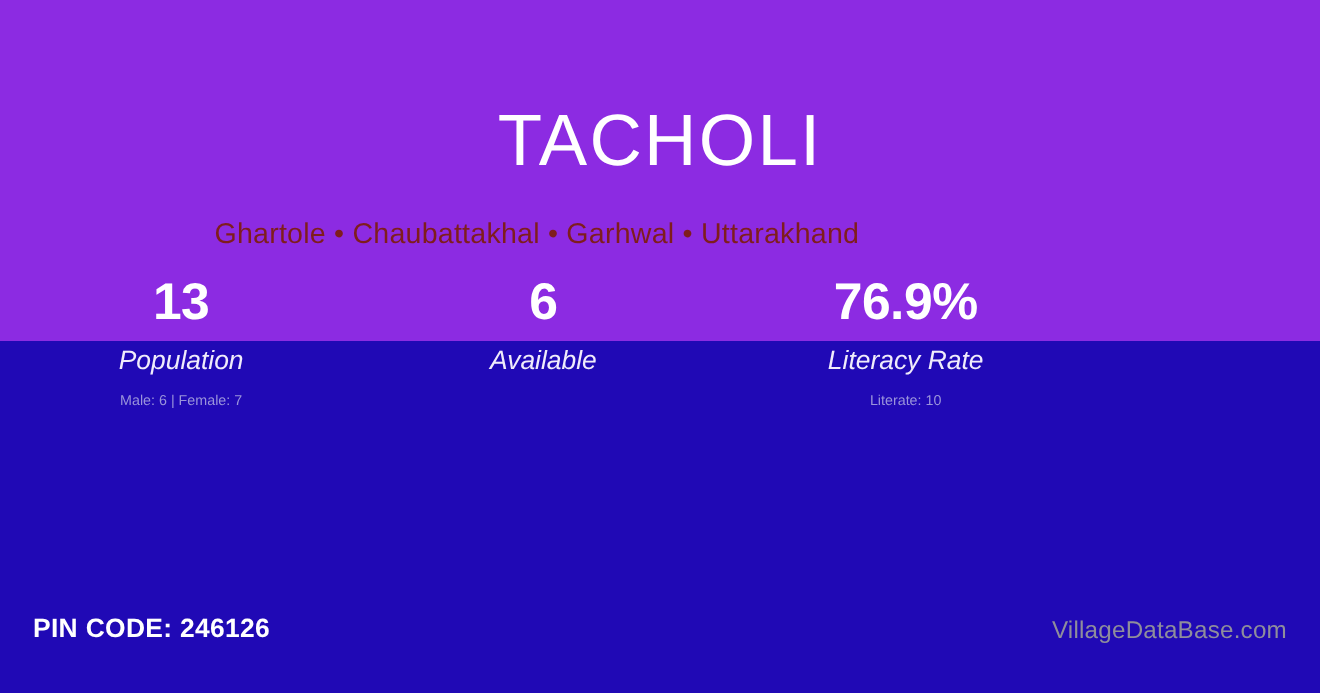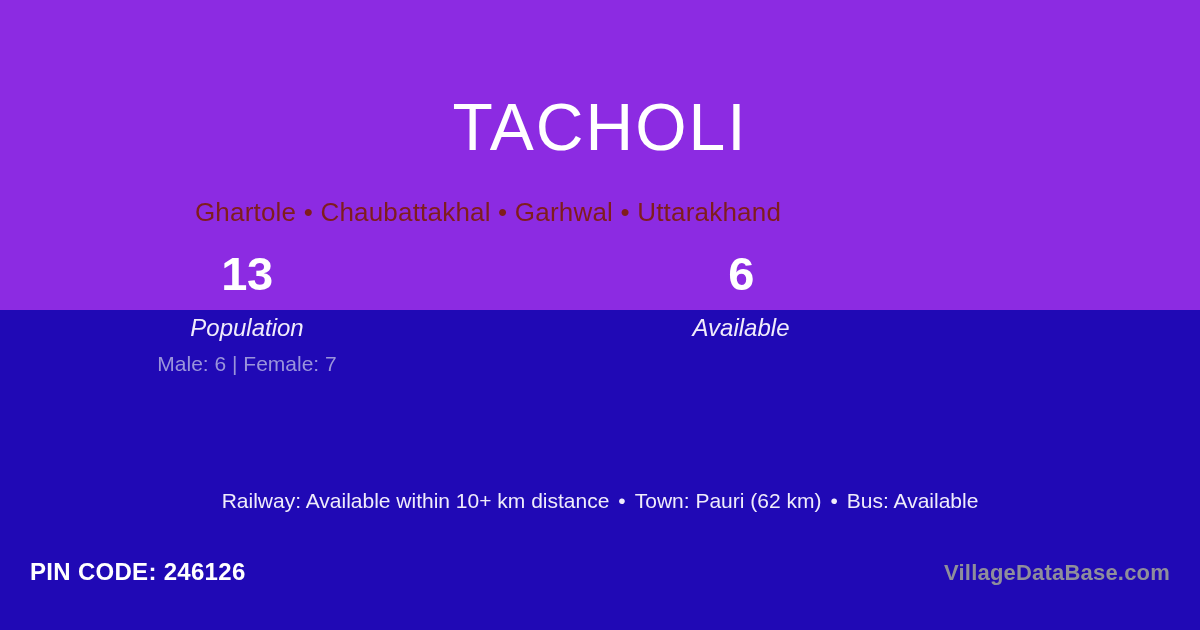--- a/index.html
+++ b/index.html
@@ -99,21 +99,21 @@
     font-size: 24px;
     font-weight: 400;
     line-height: 30px;
     color: #f0ecfb;
     font-style: italic;
   }
   .stat-sub {
     position: absolute;
     left: 0; top: 111px;
     width: 100%;
-    font-size: 21px;
+    font-size: 13px;
     font-weight: 400;
     line-height: 20px;
     color: #9A94DB;
   }
 
   
   .transport {
     position: absolute;
     left: 0; top: 487px;
     width: 1200px;
@@ -145,21 +145,21 @@
     font-size: 24px;
     font-weight: 700;
     line-height: 32px;
     color: #ffffff;
     letter-spacing: 0.3px;
   }
   .brand {
     position: absolute;
     right: 30px; top: 1px;
     font-size: 22px;
-    font-weight: 700;
+    font-weight: 400;
     line-height: 32px;
     color: #8F8E9B;
     letter-spacing: 0.2px;
   }
 </style>
 </head>
 <body>
 
 <div id="card">
 
@@ -177,23 +177,27 @@
       <div class="stat-value">13</div>
       <div class="stat-label">Population</div>
       <div class="stat-sub" style="color: rgb(154, 148, 219);">Male: 6 | Female: 7</div>
     </div>
 
     <div class="stat">
       <div class="stat-value">6</div>
       <div class="stat-label">Available</div>
     </div>
 
+    <div class="stat">
+      <div class="stat-value">76.9%</div>
+      <div class="stat-label">Literacy Rate</div>
+      <div class="stat-sub" style="color: rgb(154, 148, 219);">Literate: 10</div>
+    </div>
 
   </div>
 
-  <div class="transport"><span>Railway: Available within 10+ km distance</span><span class="sep">•</span><span>Town: Pauri (62 km)</span><span class="sep">•</span><span>Bus: Available</span></div>
 
   <div class="footer">
     <div class="pin-code">PIN CODE: 246126</div>
     <div class="brand" style="color: rgb(143, 142, 155);">VillageDataBase.com</div>
   </div>
 
 </div>
 
 </body></html>

